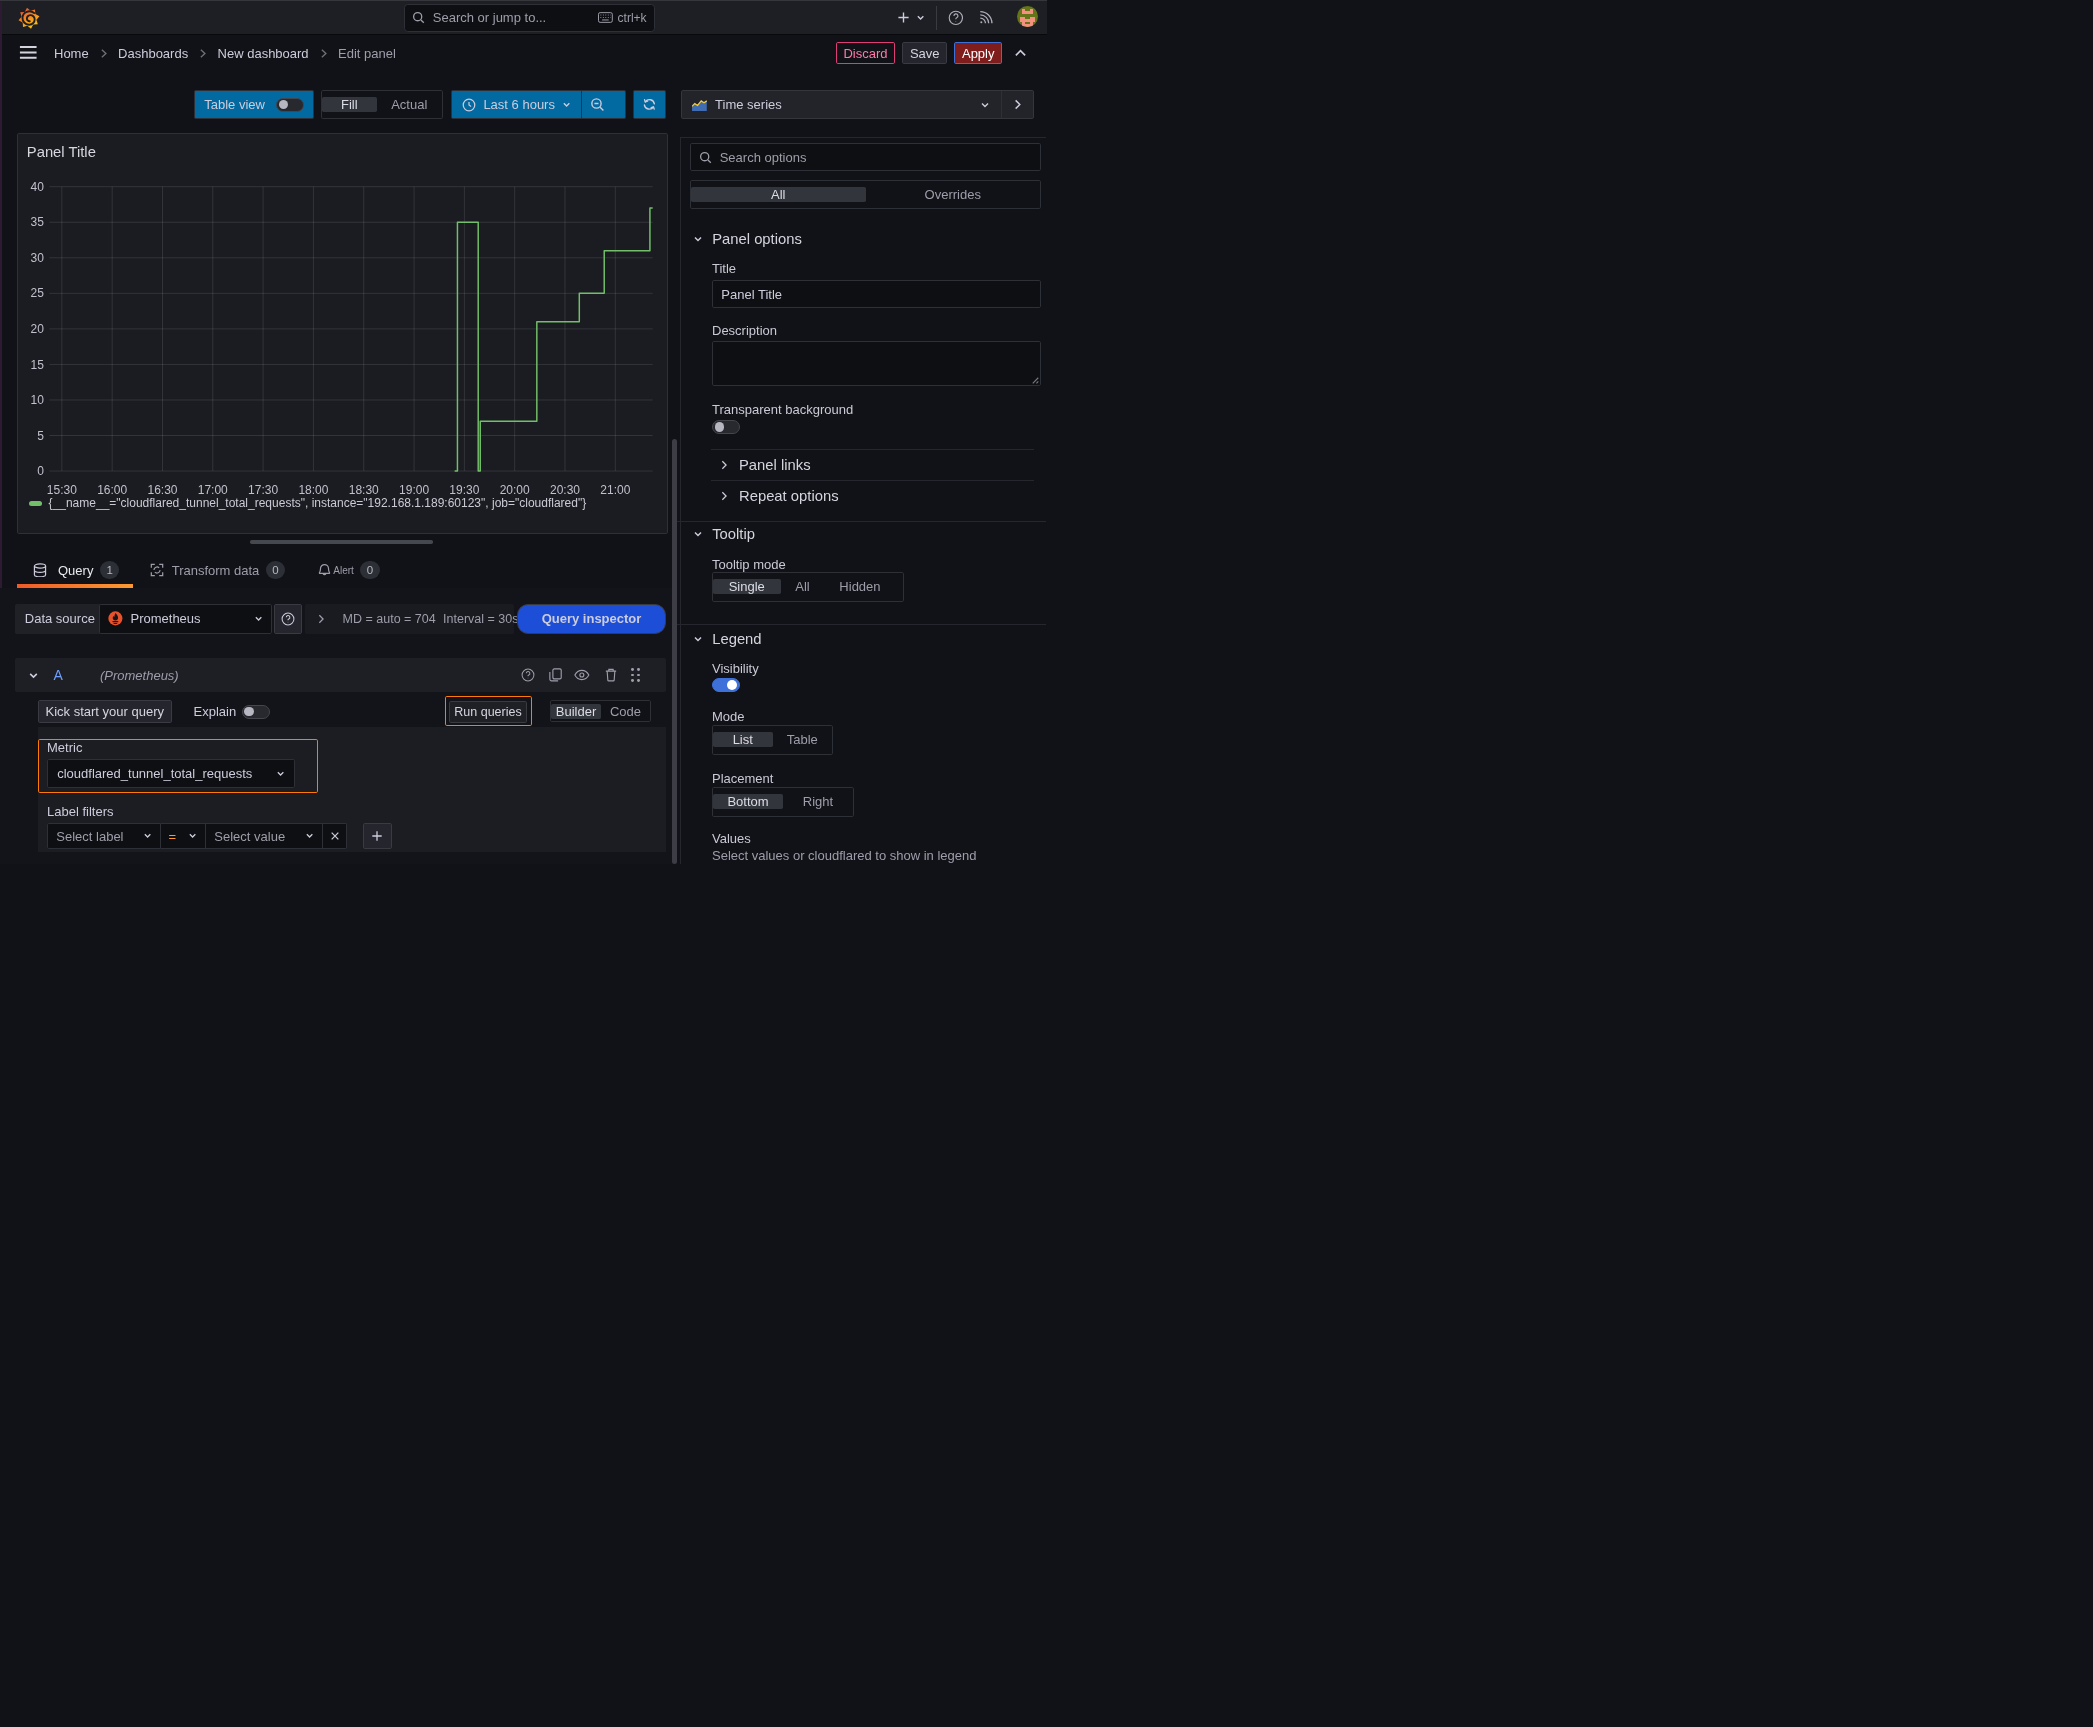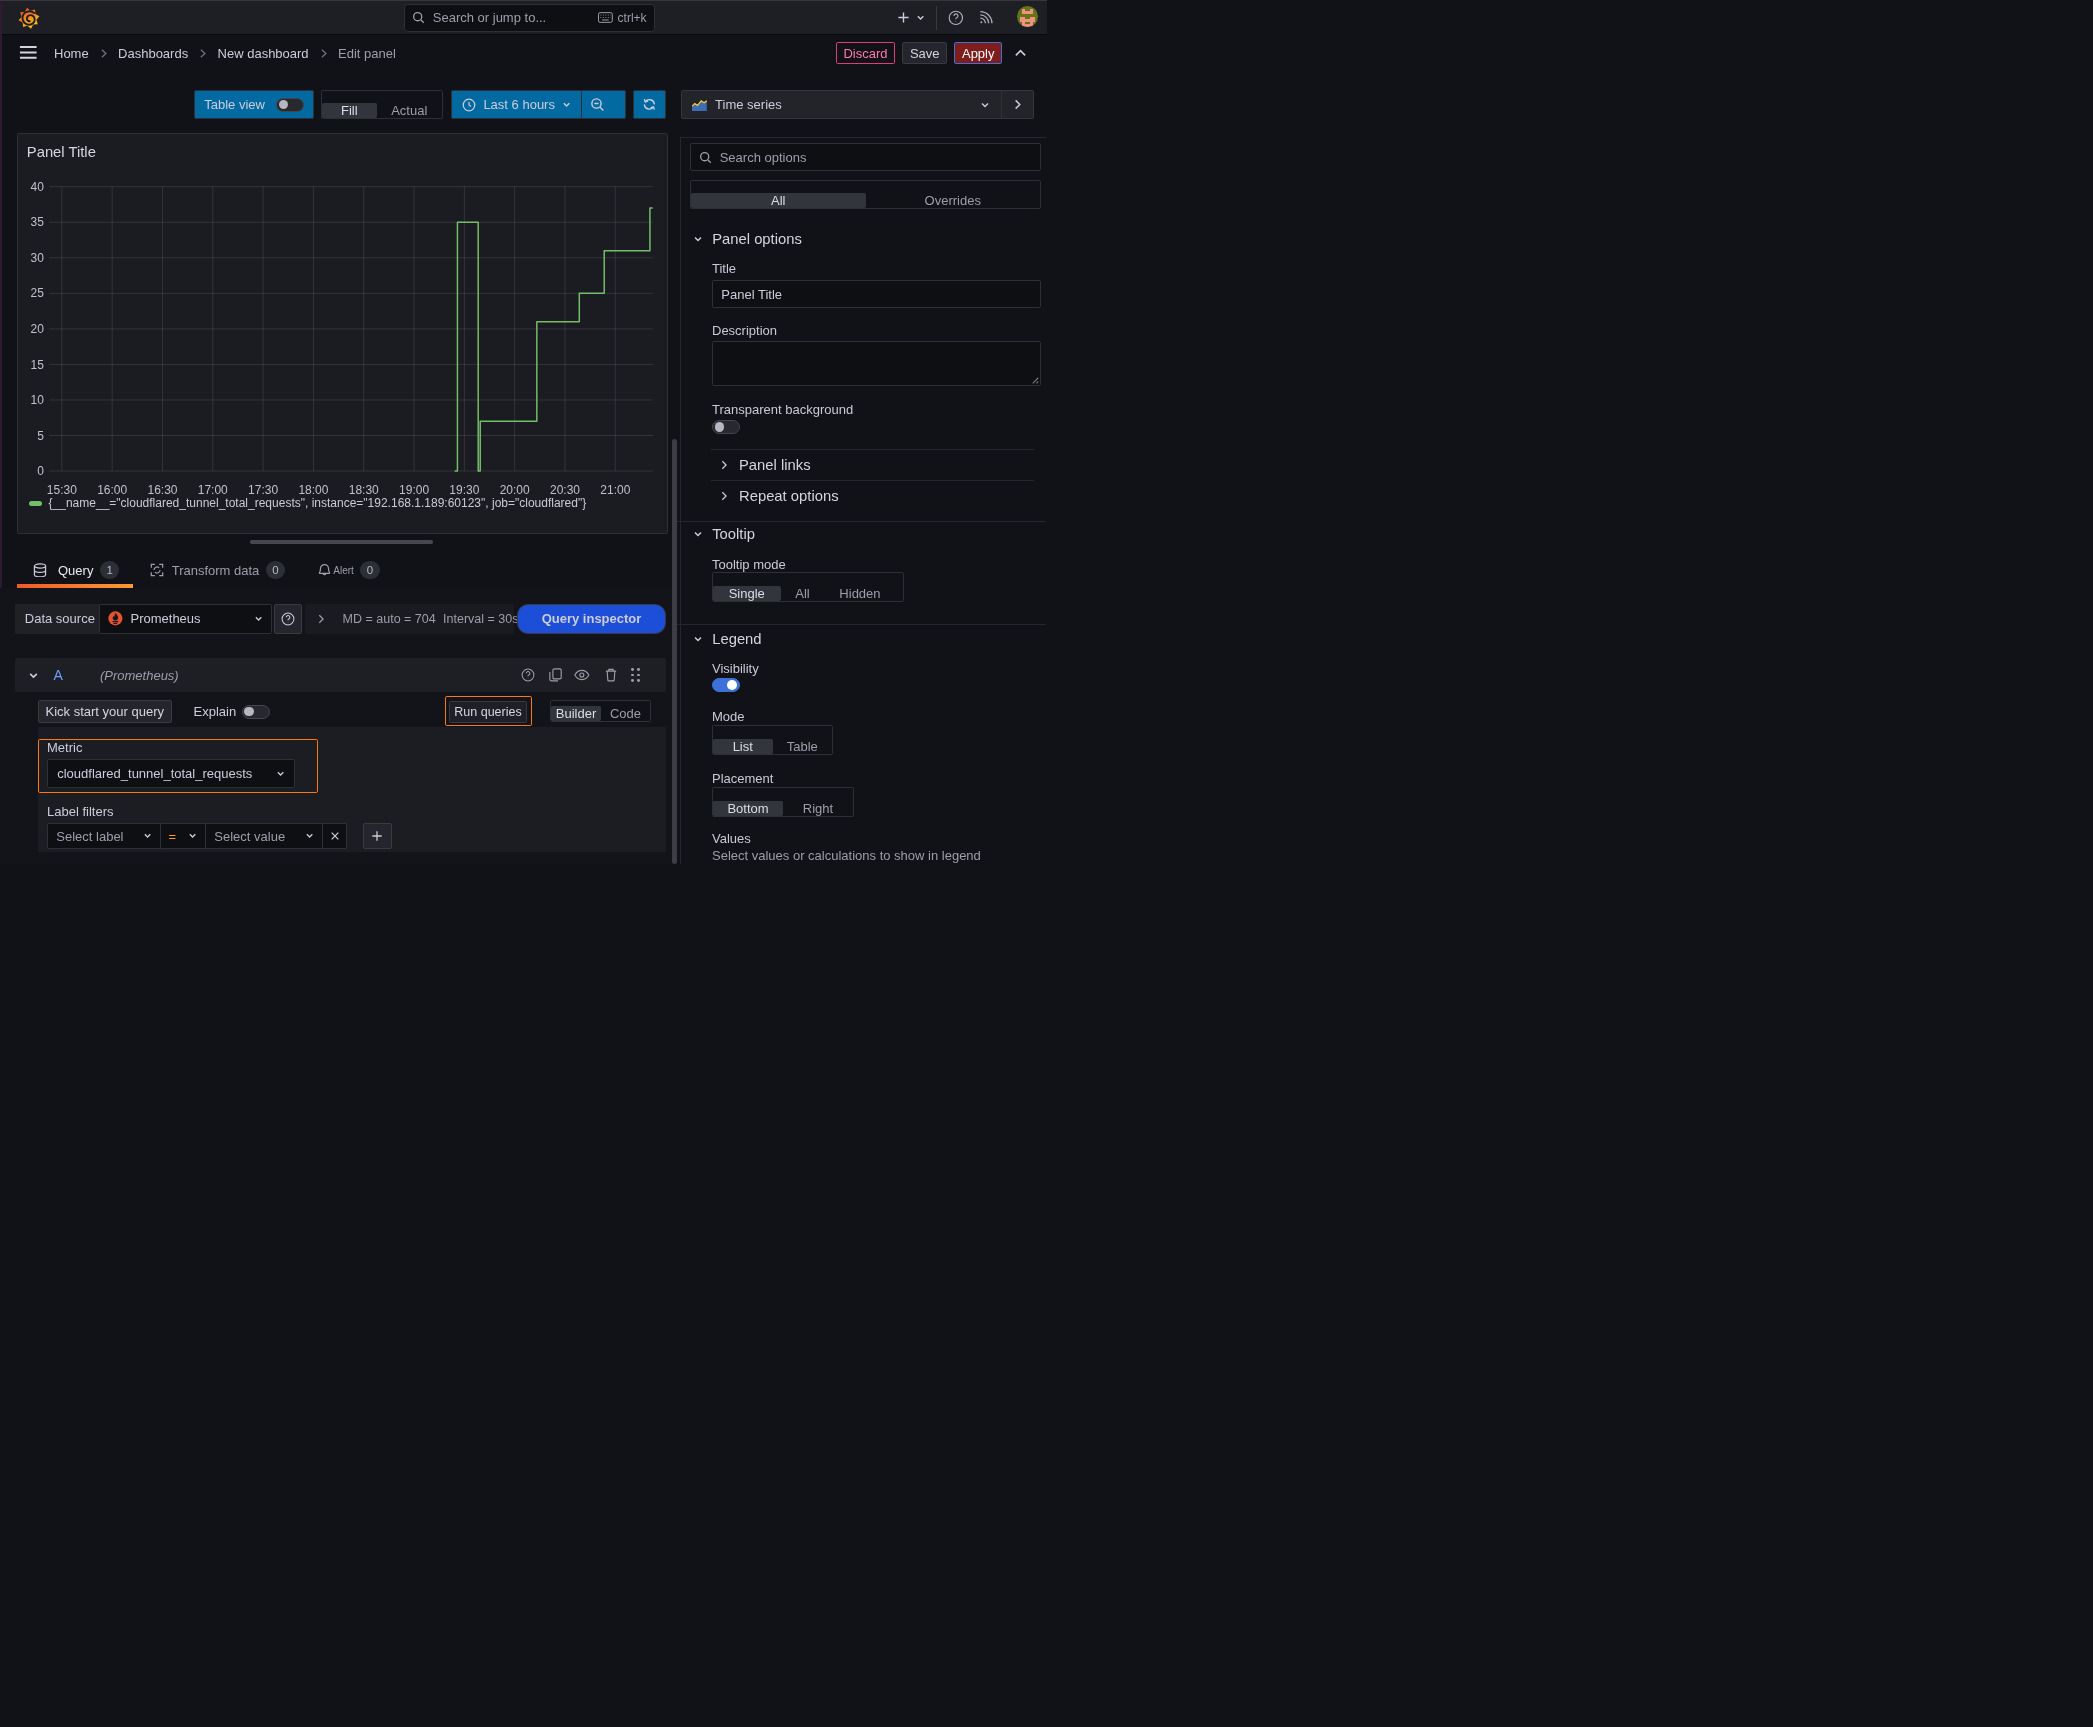--- a/index.html
+++ b/index.html
@@ -14,21 +14,21 @@
 
 #topbar{position:absolute;left:0;top:0;width:1047px;height:35px;background:#1d1f24;border-top:1.8px solid #36373c;border-bottom:0.9px solid #08090b}
 #leftstrip{position:absolute;left:0;top:1.8px;width:1.8px;height:862px;background:#2e1b33}
 .crumb-sep{color:#5c5d66;margin:0 9.2px;font-size:12px}
 .btn{display:inline-flex;align-items:center;justify-content:center;height:22px;border-radius:1.8px;font-size:13px;padding:0 6.5px}
 .btn-sec{background:#25262d;border:0.9px solid #3a3b42;color:#d5d5e0}
 .btn-prim{background:#7f1d1d;color:#fff;border:0.9px solid #3d71d9}
 .btn-destr{background:transparent;border:0.9px solid #de3e74;color:#ff79a9}
 
 .tbtn{background:#0369a1;border:0.9px solid #2e3037;border-radius:1.8px;height:29px;display:flex;align-items:center}
-.seg{background:#111217;border:0.9px solid #2e3037;border-radius:1.8px;display:flex;align-items:flex-end;overflow:hidden}
+.seg{background:#111217;border:0.9px solid #2e3037;border-radius:1.8px;display:flex;align-items:center;overflow:hidden}
 .seg .on{background:#33353c;color:#dcdce6;border-radius:1.8px}
 .seg .off{color:#9d9eaa}
 .switch{width:28px;height:14px;border-radius:7.4px;background:#27292f;border:0.9px solid #44454d;position:relative}
 .switch .knob{position:absolute;left:1.8px;top:1.4px;width:9.2px;height:9.2px;border-radius:50%;background:#b6b7c1}
 .switch.onb{background:#3d71d9;border-color:#3d71d9}
 .switch.onb .knob{left:auto;right:1.8px;background:#fff;width:10px;height:10px;top:0.9px}
 
 .optlabel{font-size:13px;font-weight:500;color:#c9cad6}
 .sechead{font-size:14.8px;font-weight:500;color:#d4d5df}
 .input{background:#0e0f13;border:0.9px solid #2e3037;border-radius:1.8px}
@@ -461,16 +461,16 @@
 <div class="ab seg" style="left:712px;top:725px;width:121px;height:29.5px">
   <span class="on flex" style="flex:1;justify-content:center;font-weight:500">List</span>
   <span class="off flex" style="flex:1;justify-content:center">Table</span>
 </div>
 <div class="ab optlabel" style="left:712px;top:771px">Placement</div>
 <div class="ab seg" style="left:712px;top:787px;width:142px;height:29.5px">
   <span class="on flex" style="flex:1;justify-content:center;font-weight:500">Bottom</span>
   <span class="off flex" style="flex:1;justify-content:center">Right</span>
 </div>
 <div class="ab optlabel" style="left:712px;top:831px">Values</div>
-<div class="ab dim" style="left:712px;top:848px;font-size:13px">Select values or calculations to show in legend</div>
+<div class="ab dim" style="left:712px;top:848px;font-size:13px">Select values or cloudflared to show in legend</div>
 
 </div>
 
 
 </body></html>

